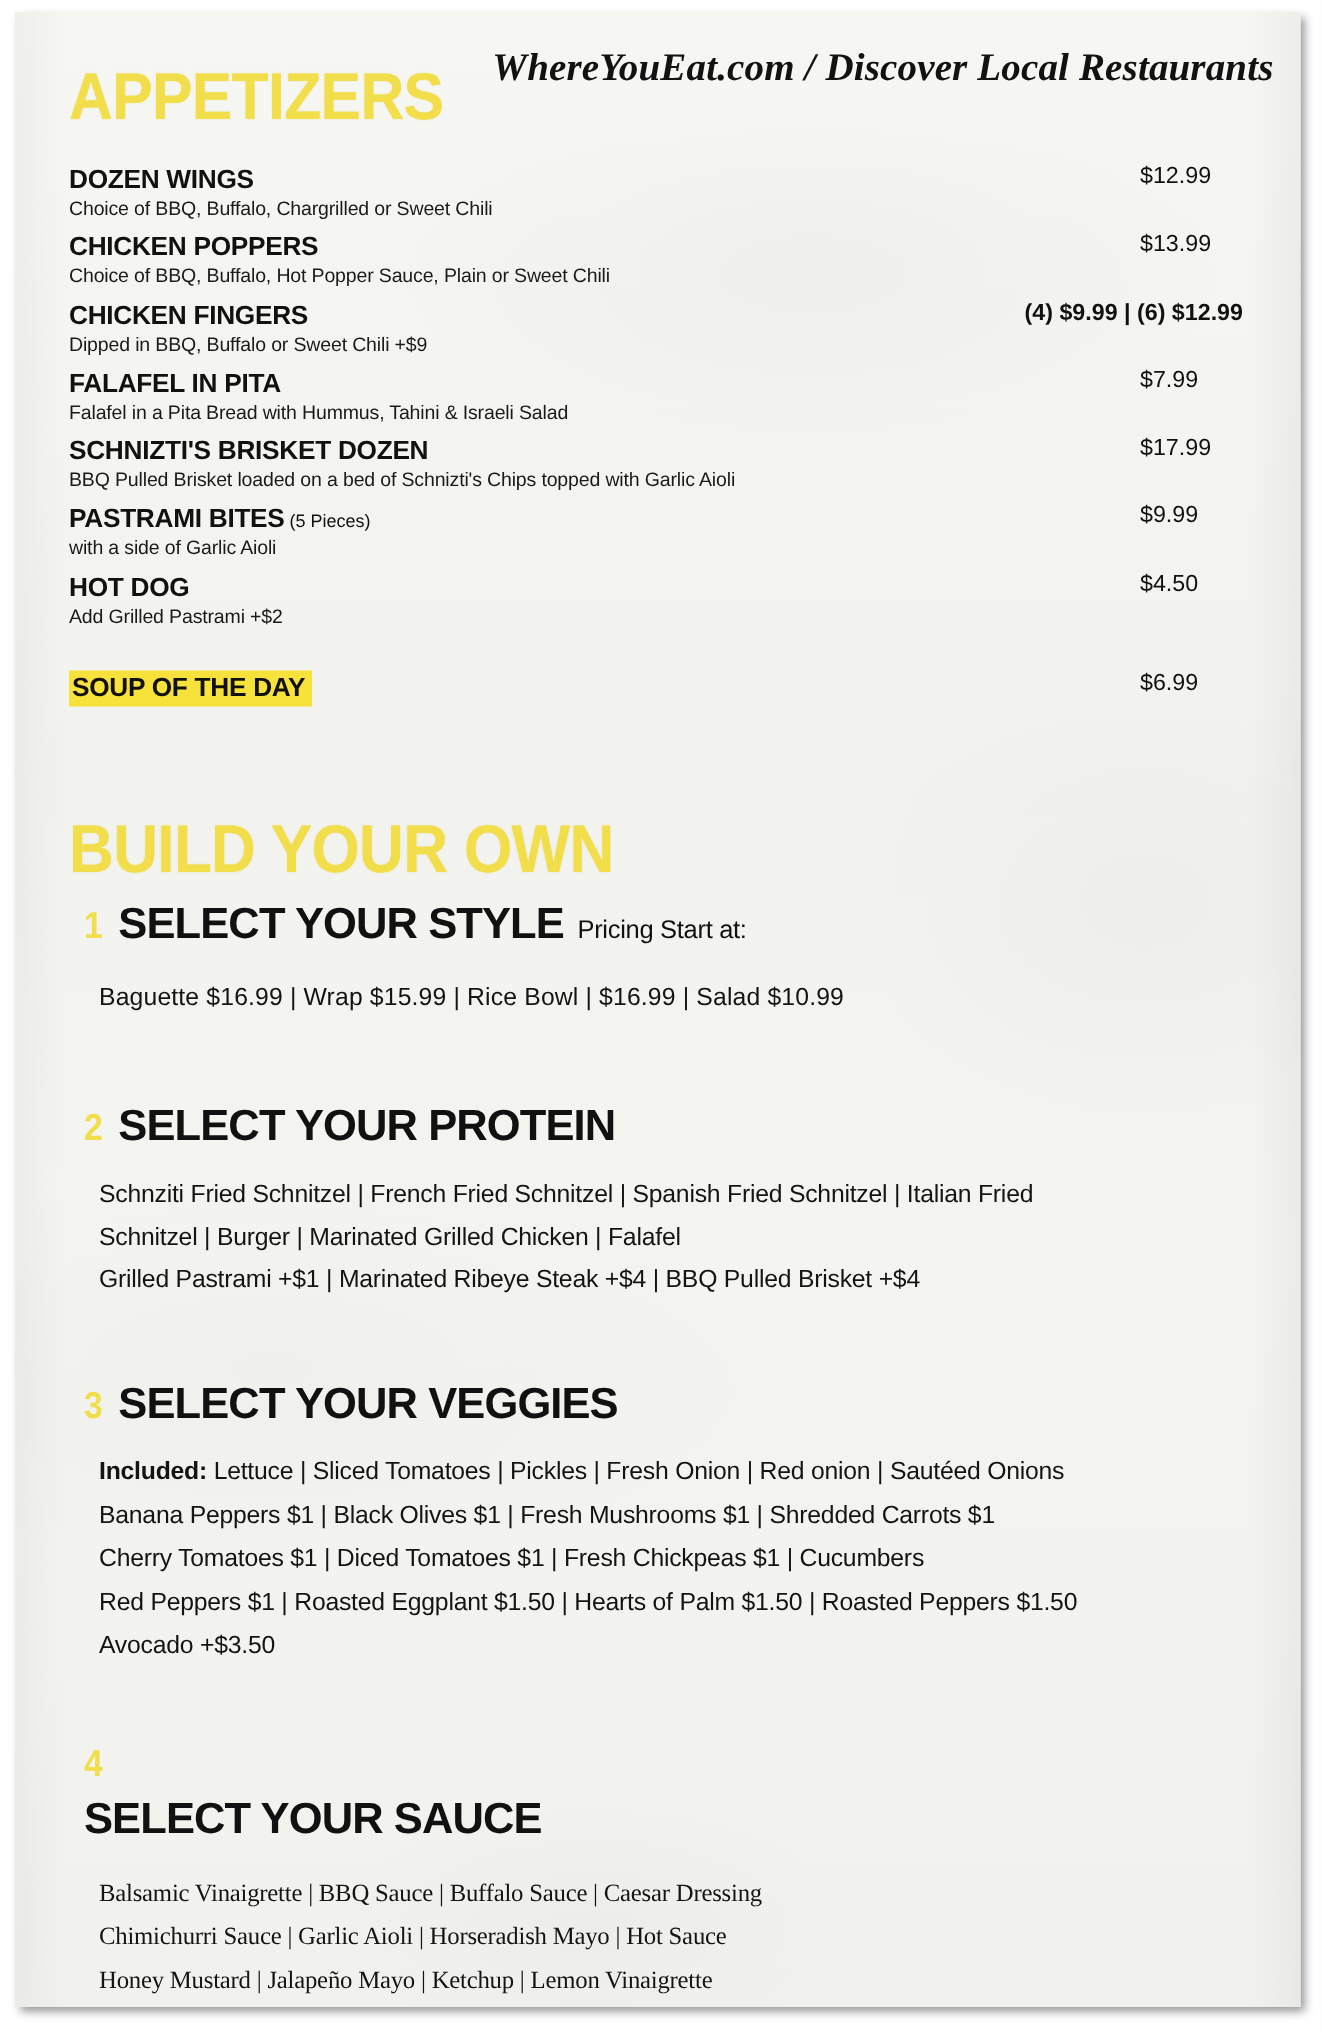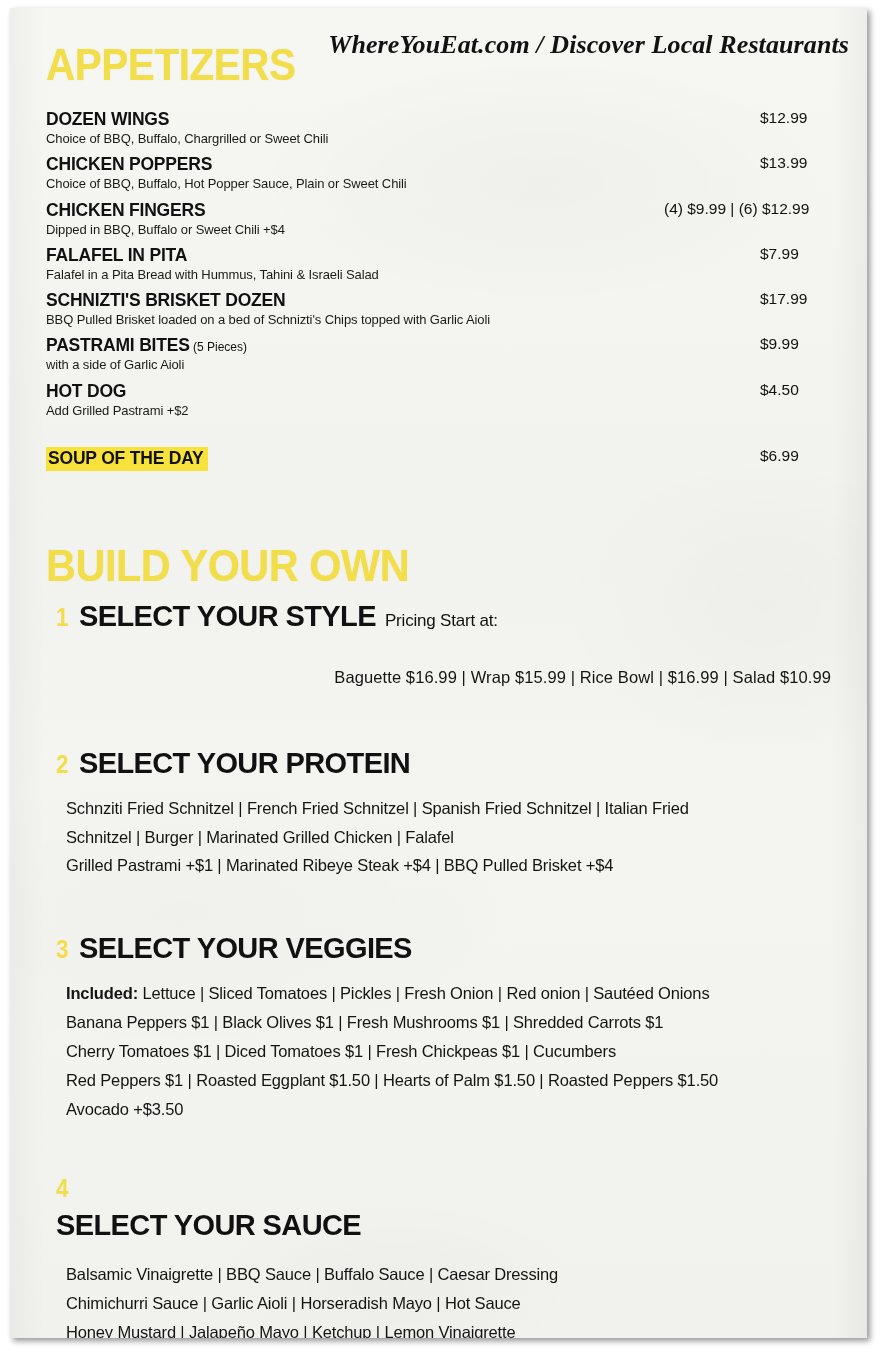--- a/index.html
+++ b/index.html
@@ -115,21 +115,21 @@
     box-decoration-break: clone;
   }
   .app-price {
     font-size: 15.5px;
     color: #111;
     white-space: nowrap;
     position: absolute;
     left: 714px;
     text-align: right;
   }
-  .app-price.wide { left: 618px; }
+  .app-price.wide { left: 637px; font-weight: bold; }
   .app-desc {
     font-size: 13px;
     color: #1a1a1a;
     letter-spacing: -0.1px;
     margin-top: 1px;
     line-height: 1.25;
   }
   .app-item { margin-bottom: 7px; }
   .app-item.soup { margin-top: 28px; }
 
@@ -168,36 +168,36 @@
   .opt-line {
     font-size: 16.5px;
     color: #141414;
     letter-spacing: -0.15px;
     line-height: 1.72;
     white-space: nowrap;
   }
   .opt-line b { font-weight: bold; }
 
   #step-1 { margin-top: 14px; padding-left: 10px; }
-  #step-1 .step-lines { margin-top: 32px; padding-left: 10px; text-align: right; }
+  #step-1 .step-lines { margin-top: 20px; padding-left: 10px; }
   #step-1 .opt-line { letter-spacing: 0.1px; }
 
   #step-2 { margin-top: 58px; padding-left: 10px; }
   #step-2 .step-lines { margin-top: 16px; padding-left: 10px; }
   #step-2 .opt-line { line-height: 1.72; }
 
   #step-3 { margin-top: 55px; padding-left: 10px; }
   #step-3 .step-lines { margin-top: 16px; padding-left: 10px; }
   #step-3 .opt-line { line-height: 1.76; }
 
   #step-4 { margin-top: 52px; padding-left: 10px; }
   #step-4 .step-head { display: block; }
   #step-4 .step-num { display: block; margin-bottom: 10px; }
   #step-4 .step-title { display: block; }
-  #step-4 .step-lines { margin-top: 20px; padding-left: 10px; }
+  #step-4 .step-lines { margin-top: 20px; padding-left: 10px; font-family: Liberation Serif, serif; }
   #step-4 .opt-line { line-height: 1.75; }
 </style>
 </head>
 <body>
 
 <div id="page">
   <div id="paper">
 
     <div id="watermark">WhereYouEat.com / Discover Local Restaurants</div>
 
@@ -218,21 +218,21 @@
               <div class="app-name">CHICKEN POPPERS</div>
               <div class="app-price">$13.99</div>
             </div>
             <div class="app-desc">Choice of  BBQ, Buffalo, Hot Popper Sauce, Plain or Sweet Chili</div>
           </div>
           <div class="app-item">
             <div class="app-row">
               <div class="app-name">CHICKEN FINGERS</div>
               <div class="app-price wide">(4) $9.99  |  (6) $12.99</div>
             </div>
-            <div class="app-desc">Dipped in BBQ, Buffalo or Sweet Chili +$4</div>
+            <div class="app-desc">Dipped in BBQ, Buffalo or Sweet Chili +$9</div>
           </div>
           <div class="app-item">
             <div class="app-row">
               <div class="app-name">FALAFEL IN PITA</div>
               <div class="app-price">$7.99</div>
             </div>
             <div class="app-desc">Falafel in a Pita Bread with Hummus, Tahini &amp; Israeli Salad</div>
           </div>
           <div class="app-item">
             <div class="app-row">

